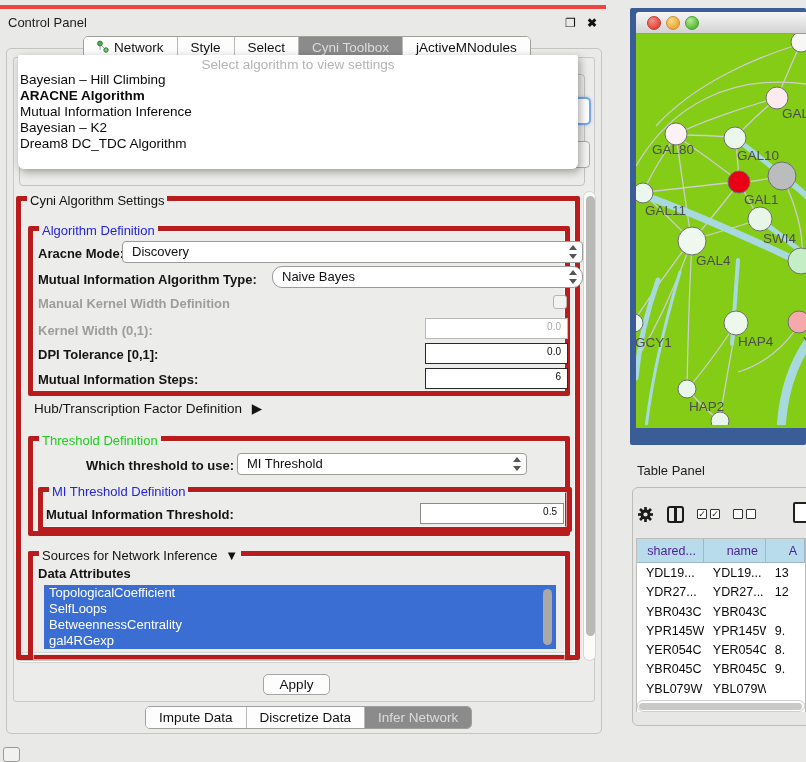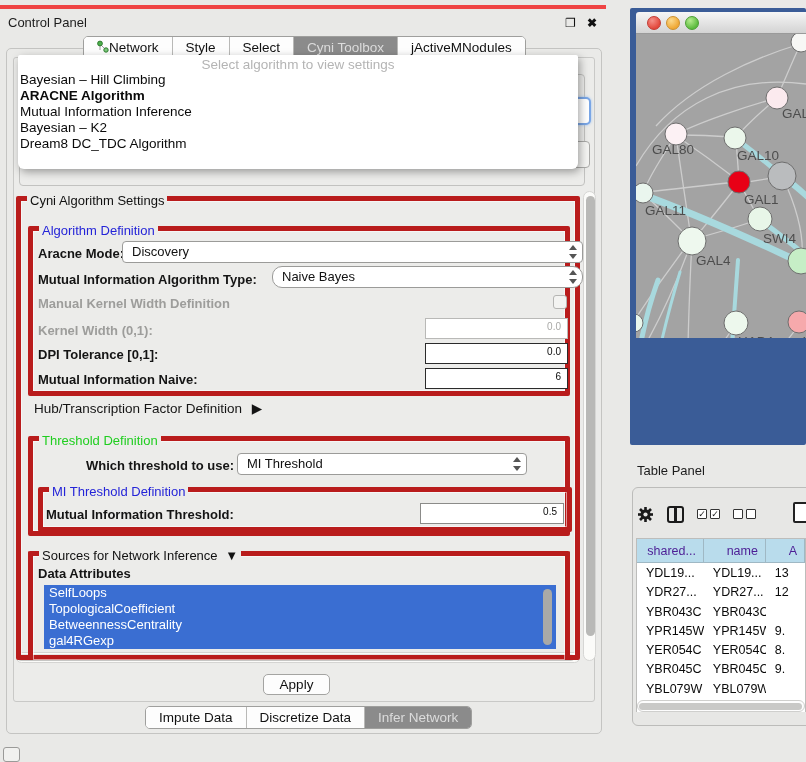--- a/index.html
+++ b/index.html
@@ -15,21 +15,21 @@
   .cp-close { left:587px; font-weight:bold; }
 
   .cp-body { position:absolute; left:6px; top:48px; width:596px; height:686px;
              background:#eaeae8; border:1px solid #c4c4c2; border-radius:5px; }
   .cp-inner { position:absolute; left:13px; top:57px; width:582px; height:645px;
               background:#ececea; border:1px solid #c9c9c7; border-radius:3px; }
 
   
   .tab-bar { position:absolute; left:83px; top:36px; height:23px; display:flex;
              background:#fdfdfd; border:1px solid #9f9f9d; border-radius:5px; overflow:hidden; z-index:20; }
-  .tab { display:flex; align-items:center; padding:0 13px; font-size:13.5px; color:#111;
+  .tab { display:flex; align-items:center; gap:5px; padding:0 13px; font-size:13.5px; color:#111;
          border-left:1px solid #b9b9b7; background:#fdfdfd; }
   .tab:first-child { border-left:none; }
   .tab.sel { background:#8b8b8b; color:#dcdcdc; }
 
   
   .popup { position:absolute; left:18px; top:55px; width:560px; height:114px; background:#ffffff;
            border-radius:2px 2px 6px 6px; box-shadow:2px 3px 8px rgba(0,0,0,.35); z-index:50; }
   .popup-prompt { text-align:center; color:#b4b4b4; font-size:13.5px; padding-top:2px; height:17px; }
   .popup-item { font-size:13.5px; color:#0a0a0a; height:16px; line-height:16px; padding-left:2px; white-space:nowrap; }
   .popup-item.bold { font-weight:bold; }
@@ -85,21 +85,21 @@
                border:1px solid #9a9a98; border-radius:3px; }
 
   
   .net-frame { position:absolute; left:630px; top:8px; width:176px; height:437px; background:#3a5c97; border-radius:2px; }
   .net-titlebar { position:absolute; left:6px; top:4px; right:0; height:22px;
                   background:linear-gradient(#f6f6f6,#d3d3d3); border-bottom:1px solid #9a9a9a; border-radius:3px 0 0 0; }
   .traffic { position:absolute; top:4px; width:14px; height:14px; border-radius:50%; }
   .t-red   { left:11px; background:radial-gradient(circle at 35% 30%, #f59088, #e3483c 70%); border:1px solid #c23a32; }
   .t-yel   { left:30px; background:radial-gradient(circle at 35% 30%, #fbd98c, #f0a835 70%); border:1px solid #cc8f2c; }
   .t-grn   { left:49px; background:radial-gradient(circle at 35% 30%, #b4eb8e, #5cbb3e 70%); border:1px solid #4a9e33; }
-  .net-canvas { position:absolute; left:6px; top:26px; width:170px; height:304px; background:#a3a3a3; overflow:hidden; }
+  .net-canvas { position:absolute; left:6px; top:26px; width:170px; height:394px; background:#84cc16; overflow:hidden; }
 
   
   .tp-title { position:absolute; left:637px; top:463px; font-size:13px; color:#1c1c1c; }
   .tp-body { position:absolute; left:632px; top:487px; width:180px; height:239px;
              background:#e7e7e5; border:1px solid #bcbcba; border-radius:6px; }
   .tp-toolbar { position:absolute; left:637px; top:500px; height:28px; display:flex; align-items:center; gap:13px; }
   .ico-cols { width:17px; height:17px; border:2.5px solid #1a1a1a; border-radius:3px; position:relative; }
   .ico-cols:before { content:""; position:absolute; left:5px; top:0; bottom:0; width:2.5px; background:#1a1a1a; }
   .ckpair { display:flex; gap:3px; }
   .ck { width:10px; height:10px; border:1.5px solid #333; border-radius:1px; font-size:9px; line-height:9px; text-align:center; color:#222; background:#fff; }
@@ -186,21 +186,21 @@
   <div class="combo" style="left:272px; top:266px; width:311px; z-index:5;border-radius:10px;">
     <span>Naive Bayes</span>
     <span class="stepper"></span>
   </div>
   <span class="lbl dis" style="left:38px; top:296px; z-index:5;">Manual Kernel Width Definition</span>
   <span class="checkbox" style="left:553px; top:295px; z-index:5;"></span>
   <span class="lbl dis" style="left:38px; top:323px; z-index:5;">Kernel Width (0,1):</span>
   <div class="field dis" style="left:425px; top:318px; width:143px; z-index:5;">0.0</div>
   <span class="lbl" style="left:38px; top:347px; z-index:5;">DPI Tolerance [0,1]:</span>
   <div class="field" style="left:425px; top:343px; width:143px; z-index:5;">0.0</div>
-  <span class="lbl" style="left:38px; top:372px; z-index:5;">Mutual Information Naive:</span>
+  <span class="lbl" style="left:38px; top:372px; z-index:5;">Mutual Information Steps:</span>
   <div class="field" style="left:425px; top:368px; width:143px; z-index:5;">6</div>
 
   <span class="lbl" style="left:34px; top:400px; font-weight:normal; font-size:13.5px; z-index:5;">
     <span>Hub/Transcription Factor Definition</span>
     <span style="margin-left:6px;">▶</span>
   </span>
 
   <div class="group" style="left:28px; top:436px; width:542px; height:100px; z-index:4;">
     <span class="legend" style="color: rgb(31, 206, 31);">Threshold Definition</span>
   </div>
@@ -216,22 +216,22 @@
   <div class="field" style="left:420px; top:503px; width:144px; border-color:#8b8b89; z-index:6;">0.5</div>
 
   <div class="group" style="left:28px; top:551px; width:542px; height:109px; border-bottom:none; z-index:4;">
     <span class="legend">
       <span>Sources for Network Inference</span>
       <span style="margin-left:4px;">▼</span>
     </span>
   </div>
   <span class="lbl" style="left:38px; top:566px; z-index:5;">Data Attributes</span>
   <div class="attr-list" id="attr-list">
+      <div class="attr-item">TopologicalCoefficient</div>
       <div class="attr-item">SelfLoops</div>
-      <div class="attr-item">TopologicalCoefficient</div>
       <div class="attr-item">BetweennessCentrality</div>
       <div class="attr-item">gal4RGexp</div>
     </div>
   <div class="attr-vthumb"></div>
 
   <div class="hscroll">
       <div class="thumb"></div>
     </div>
   <div class="vscroll">
       <div class="thumb"></div>

